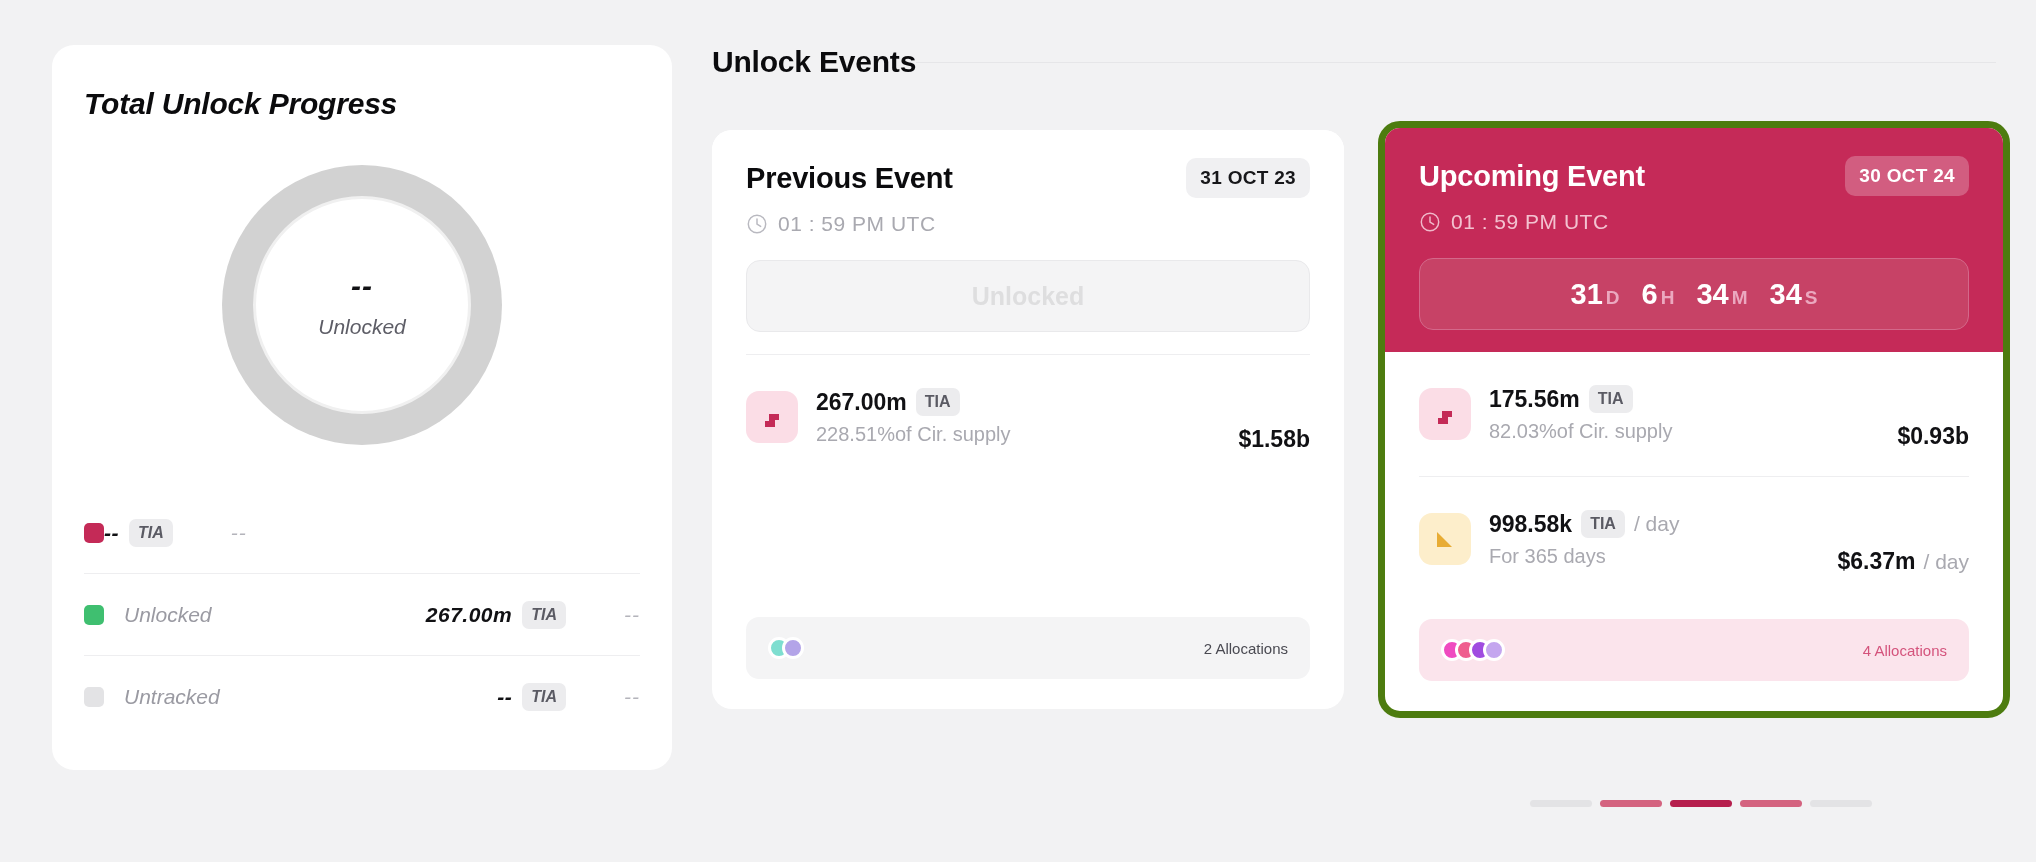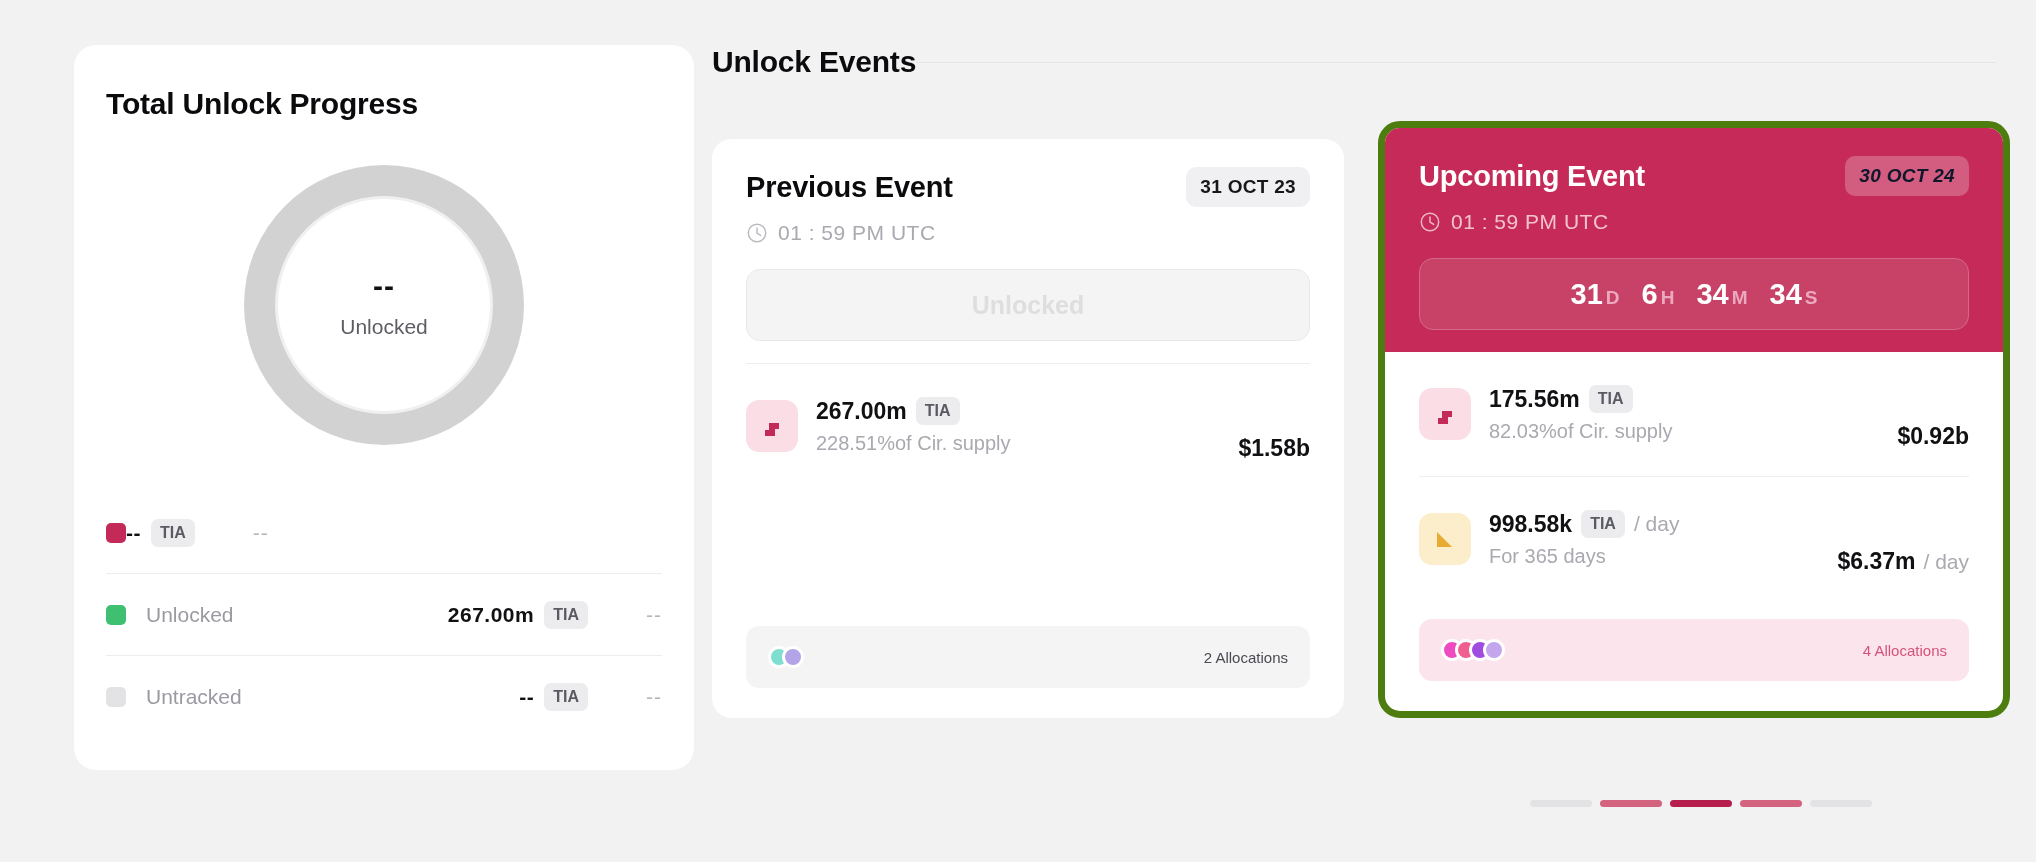--- a/index.html
+++ b/index.html
@@ -6,23 +6,23 @@
   html, body {
     width: 2036px; height: 862px;
     background: #f2f2f3;
     font-family: "Liberation Sans", sans-serif;
     overflow: hidden;
   }
   .page { position: relative; width: 2036px; height: 862px; }
 
   
   .progress-card {
-    position: absolute; left: 74px; top: 45px;
+    position: absolute; left: 52px; top: 45px;
     width: 620px; height: 725px;
-    background: #ffffff; border-radius: 22px;
+    background: #ffffff; border-radius: 22px; font-style: italic;
   }
   .progress-title {
     position: absolute; left: 32px; top: 42px;
     font-size: 30px; font-weight: 700; color: #0b0b0d; letter-spacing: -0.2px;
   }
   .donut-wrap {
     position: absolute; left: 0; right: 0; top: 120px;
     display: flex; justify-content: center;
   }
   .donut {
@@ -52,21 +52,21 @@
     font-size: 16px; font-weight: 600; border-radius: 7px; padding: 5px 9px;
   }
   .legend-pct { width: 74px; text-align: right; font-size: 21px; color: #b4b4bb; letter-spacing: 1px; }
 
   
   .events-section { position: absolute; left: 712px; top: 45px; right: 0; }
   .section-head { display: flex; align-items: center; padding-right: 40px; }
   .section-title { font-size: 30px; font-weight: 700; color: #0b0b0d; letter-spacing: -0.2px; white-space: nowrap;}
   .section-rule { flex: 1 1 auto; height: 1px; background: #e6e6e8; }
 
-  .cards-row { display: flex; gap: 34px; margin-top: 42px; align-items: flex-end; }
+  .cards-row { display: flex; gap: 34px; margin-top: 42px; align-items: center; }
 
   .event-card {
     width: 632px; border-radius: 20px; background: #ffffff; overflow: hidden;
     position: relative;
   }
   .event-card.upcoming {
     border: 7px solid #4d7c0f; border-radius: 22px;
   }
 
   .card-head { padding: 28px 34px 22px 34px; }
@@ -74,21 +74,21 @@
   .card-head.up { background: #c52a58; }
 
   .head-top { display: flex; align-items: center; justify-content: space-between; }
   .card-title { font-size: 29px; font-weight: 700; letter-spacing: -0.2px; }
   .card-title.dark { color: #0b0b0d; }
   .card-title.light { color: #ffffff; }
 
   .date-badge { font-size: 19px; font-weight: 700; border-radius: 10px; padding: 9px 14px; letter-spacing: 0.3px;}
   .date-badge.grey { background: #f0f0f2; color: #17171a; }
   .date-badge.rose { background: #d1precision; }
-  .date-badge.rose { background: #d25d80; color: #0f172a; font-style: italic; }
+  .date-badge.rose { background: #d25d80; color: #ffffff; }
 
   .time-row { display: flex; align-items: center; gap: 10px; margin-top: 14px; }
   .time-text { font-size: 21px; letter-spacing: 0.5px; }
   .time-text.grey { color: #a9a9b0; }
   .time-text.light { color: #f3c2d0; }
   .clock-ic { width: 22px; height: 22px; flex: 0 0 auto; }
 
   .cta {
     margin-top: 24px; height: 72px; border-radius: 14px;
     display: flex; align-items: center; justify-content: center;
@@ -284,21 +284,21 @@
               </svg>
             </span>
             <span class="a-txt">
               <span class="a-line1">
                 <span class="a-amount">175.56m</span>
                 <span class="unit-badge" style="margin-left:0">TIA</span>
               </span>
               <span class="a-sub" style="display:block">82.03%of Cir. supply</span>
             </span>
             <span class="a-right">
-              <span class="a-usd">$0.92b</span>
+              <span class="a-usd">$0.93b</span>
             </span>
           </div>
 
           <div class="alloc-row">
             <span class="a-icon yellow">
               <svg width="26" height="26" viewBox="0 0 26 26">
                 <path d="M5 21V6l15 15z" fill="#e8ac34"></path>
               </svg>
             </span>
             <span class="a-txt">

